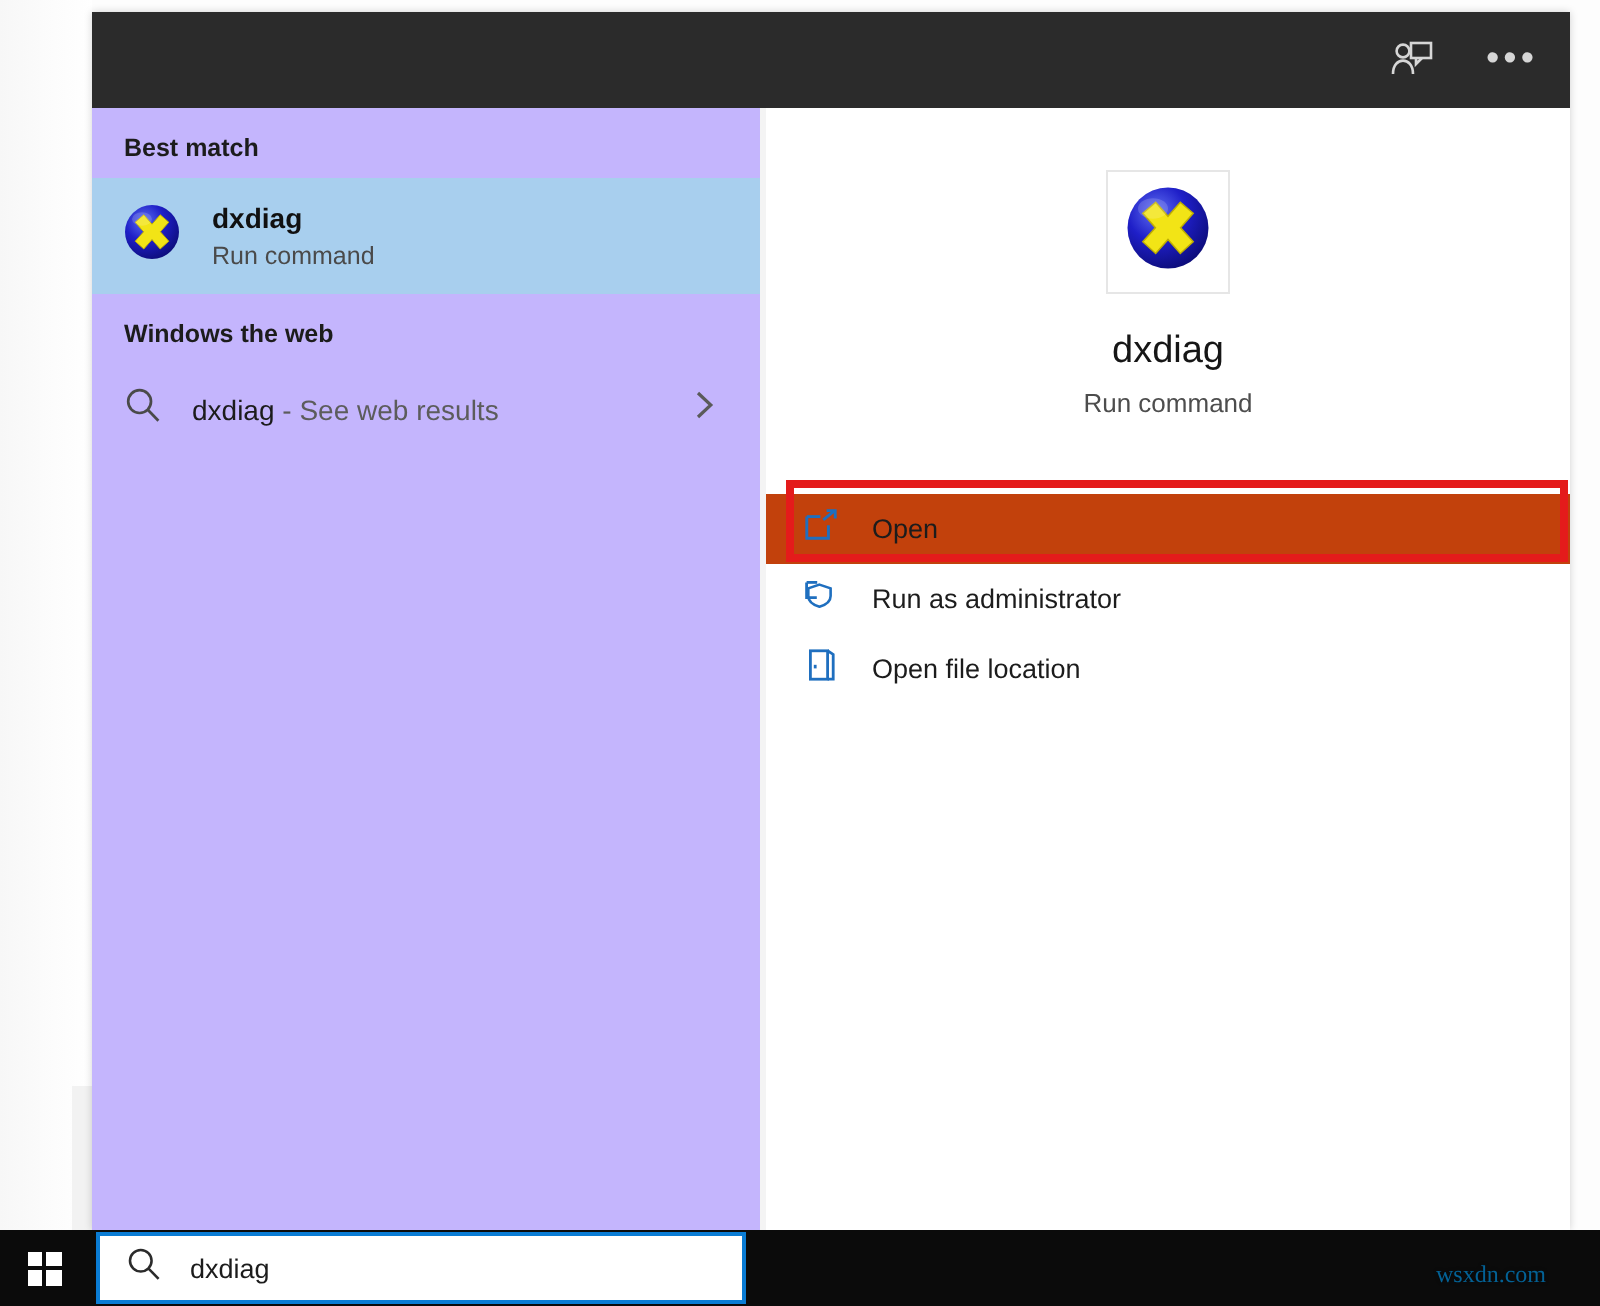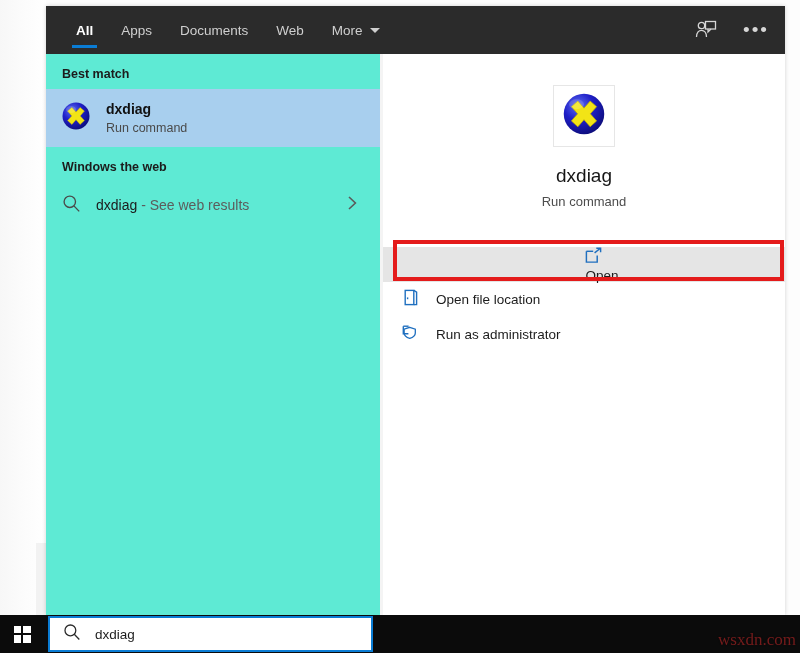--- a/index.html
+++ b/index.html
@@ -66,21 +66,21 @@
   .header-actions {
     position: absolute; right: 16px; top: 0; height: 48px;
     display: flex; align-items: center; gap: 24px;
   }
   .hdr-icon { width: 26px; height: 26px; display:flex; align-items:center; justify-content:center; }
   .ellipsis { color: #d6d6d6; font-size: 19px; letter-spacing: 2px; line-height: 10px; }
 
   
   .left-pane {
     position: absolute; left: 0; top: 48px; width: 334px; height: 561px;
-    background: #5eead4;
+    background: #c4b5fd;
   }
   .right-pane {
     position: absolute; left: 337px; top: 48px; width: 402px; height: 561px;
     background: #ffffff;
   }
   .pane-divider {
     position: absolute; left: 334px; top: 48px; width: 3px; height: 561px;
     background: #f4f4f4;
   }
 
@@ -112,21 +112,21 @@
     border: 1px solid #e6e6e6;
     display: flex; align-items: center; justify-content: center;
   }
   .preview-title { margin-top: 18px; font-size: 19px; color: #161616; }
   .preview-sub { margin-top: 7px; font-size: 13px; color: #4d4d4d; }
 
   .actions { margin-top: 38px; }
   .action-row {
     display: flex; align-items: center; height: 35px; padding-left: 19px;
   }
-  .action-row.hovered { background: #e5e5e5; flex-direction: column; }
+  .action-row.hovered { background: #c2410c; }
   .action-label { margin-left: 17px; font-size: 13.5px; color: #1c1c1c; }
 
   
   .red-box {
     position: absolute; left: 393px; top: 240px; width: 391px; height: 41px;
     border: 4px solid #e41b1b; pointer-events: none;
   }
 
   
   .taskbar {
@@ -148,58 +148,39 @@
 
   .search-box {
     position: absolute; left: 48px; top: 616px; width: 325px; height: 36px;
     background: #ffffff; border: 2px solid #0a7cd4;
     display: flex; align-items: center; padding-left: 13px;
   }
   .search-text { margin-left: 14px; font-size: 13.5px; color: #1c1c1c; }
 
   .watermark {
     position: absolute; left: 718px; top: 630px;
-    font-size: 17px; color: #7f1d1d; opacity: 0.92;
+    font-size: 12px; color: #0369a1; opacity: 0.92;
     font-family: "Liberation Serif", serif;
     text-shadow: 0 0 2px rgba(0,0,0,0.5);
     pointer-events: none;
   }
 </style>
 </head>
 <body>
 
 <div class="top-cut-text">you have to adjust the Windows HDR settings.</div>
 
 <div class="desktop">
   <div class="desktop-shade"></div>
   <div class="desktop-shade2"></div>
 </div>
 
 <div class="flyout">
 
   <div class="flyout-header">
-    <div class="tabs">
-      <div class="tab active">
-        <span>All</span>
-        <span class="tab-underline"></span>
-      </div>
-      <div class="tab">
-        <span>Apps</span>
-      </div>
-      <div class="tab">
-        <span>Documents</span>
-      </div>
-      <div class="tab">
-        <span>Web</span>
-      </div>
-      <div class="tab">
-        <span>More</span>
-        <span class="tab-caret"></span>
-      </div>
-    </div>
 
     <div class="header-actions">
       <div class="hdr-icon">
         <svg width="22" height="20" viewBox="0 0 22 20">
           <circle cx="6.5" cy="5.5" r="3.2" fill="none" stroke="#d6d6d6" stroke-width="1.3"></circle>
           <path d="M1.5 17 C1.5 12.4 4 10.3 6.5 10.3 C9 10.3 11.5 12.4 11.5 17" fill="none" stroke="#d6d6d6" stroke-width="1.3"></path>
           <rect x="10.5" y="1.5" width="10" height="7.5" fill="none" stroke="#d6d6d6" stroke-width="1.3"></rect>
           <path d="M13 9 L13 12 L16 9" fill="none" stroke="#d6d6d6" stroke-width="1.3"></path>
         </svg>
       </div>
@@ -289,37 +270,37 @@
             <path d="M9.6 5.9 L15.4 1.3" fill="none" stroke="#1f6fbf" stroke-width="1.45"></path>
             <path d="M11.3 1.3 L15.6 1.3 L15.6 5.3" fill="none" stroke="#1f6fbf" stroke-width="1.45"></path>
           </svg>
         </span>
         <span class="action-label">Open</span>
       </div>
 
       <div class="action-row">
         <span>
           <svg width="17" height="17" viewBox="0 0 17 17">
+            <path d="M1.3 2.2 L1.3 9.8 L6.4 9.8" fill="none" stroke="#1f6fbf" stroke-width="1.4"></path>
+            <path d="M1.3 2.2 L6.6 2.2" fill="none" stroke="#1f6fbf" stroke-width="1.4"></path>
+            <path d="M9.6 4.2 L15.6 6.2 L15.6 10.3 C15.6 13.2 12.6 15.2 9.6 16.1 C6.6 15.2 3.6 13.2 3.6 10.3 L3.6 6.2 Z" transform="translate(-1.2,-0.6) scale(0.93)" fill="none" stroke="#1f6fbf" stroke-width="1.4"></path>
+          </svg>
+        </span>
+        <span class="action-label">Run as administrator</span>
+      </div>
+
+      <div class="action-row">
+        <span>
+          <svg width="17" height="17" viewBox="0 0 17 17">
             <rect x="3.2" y="1.4" width="8.6" height="14.2" fill="none" stroke="#1f6fbf" stroke-width="1.4"></rect>
             <path d="M11.8 1.4 L14.6 3.2 L14.6 15.6 L11.8 15.6" fill="none" stroke="#1f6fbf" stroke-width="1.4"></path>
             <line x1="5.6" y1="8.4" x2="5.6" y2="10.2" stroke="#1f6fbf" stroke-width="1.4"></line>
           </svg>
         </span>
         <span class="action-label">Open file location</span>
-      </div>
-
-      <div class="action-row">
-        <span>
-          <svg width="17" height="17" viewBox="0 0 17 17">
-            <path d="M1.3 2.2 L1.3 9.8 L6.4 9.8" fill="none" stroke="#1f6fbf" stroke-width="1.4"></path>
-            <path d="M1.3 2.2 L6.6 2.2" fill="none" stroke="#1f6fbf" stroke-width="1.4"></path>
-            <path d="M9.6 4.2 L15.6 6.2 L15.6 10.3 C15.6 13.2 12.6 15.2 9.6 16.1 C6.6 15.2 3.6 13.2 3.6 10.3 L3.6 6.2 Z" transform="translate(-1.2,-0.6) scale(0.93)" fill="none" stroke="#1f6fbf" stroke-width="1.4"></path>
-          </svg>
-        </span>
-        <span class="action-label">Run as administrator</span>
       </div>
 
     </div>
   </div>
 </div>
 
 <div class="red-box"></div>
 
 <div class="taskbar">
   <div class="start-btn">

